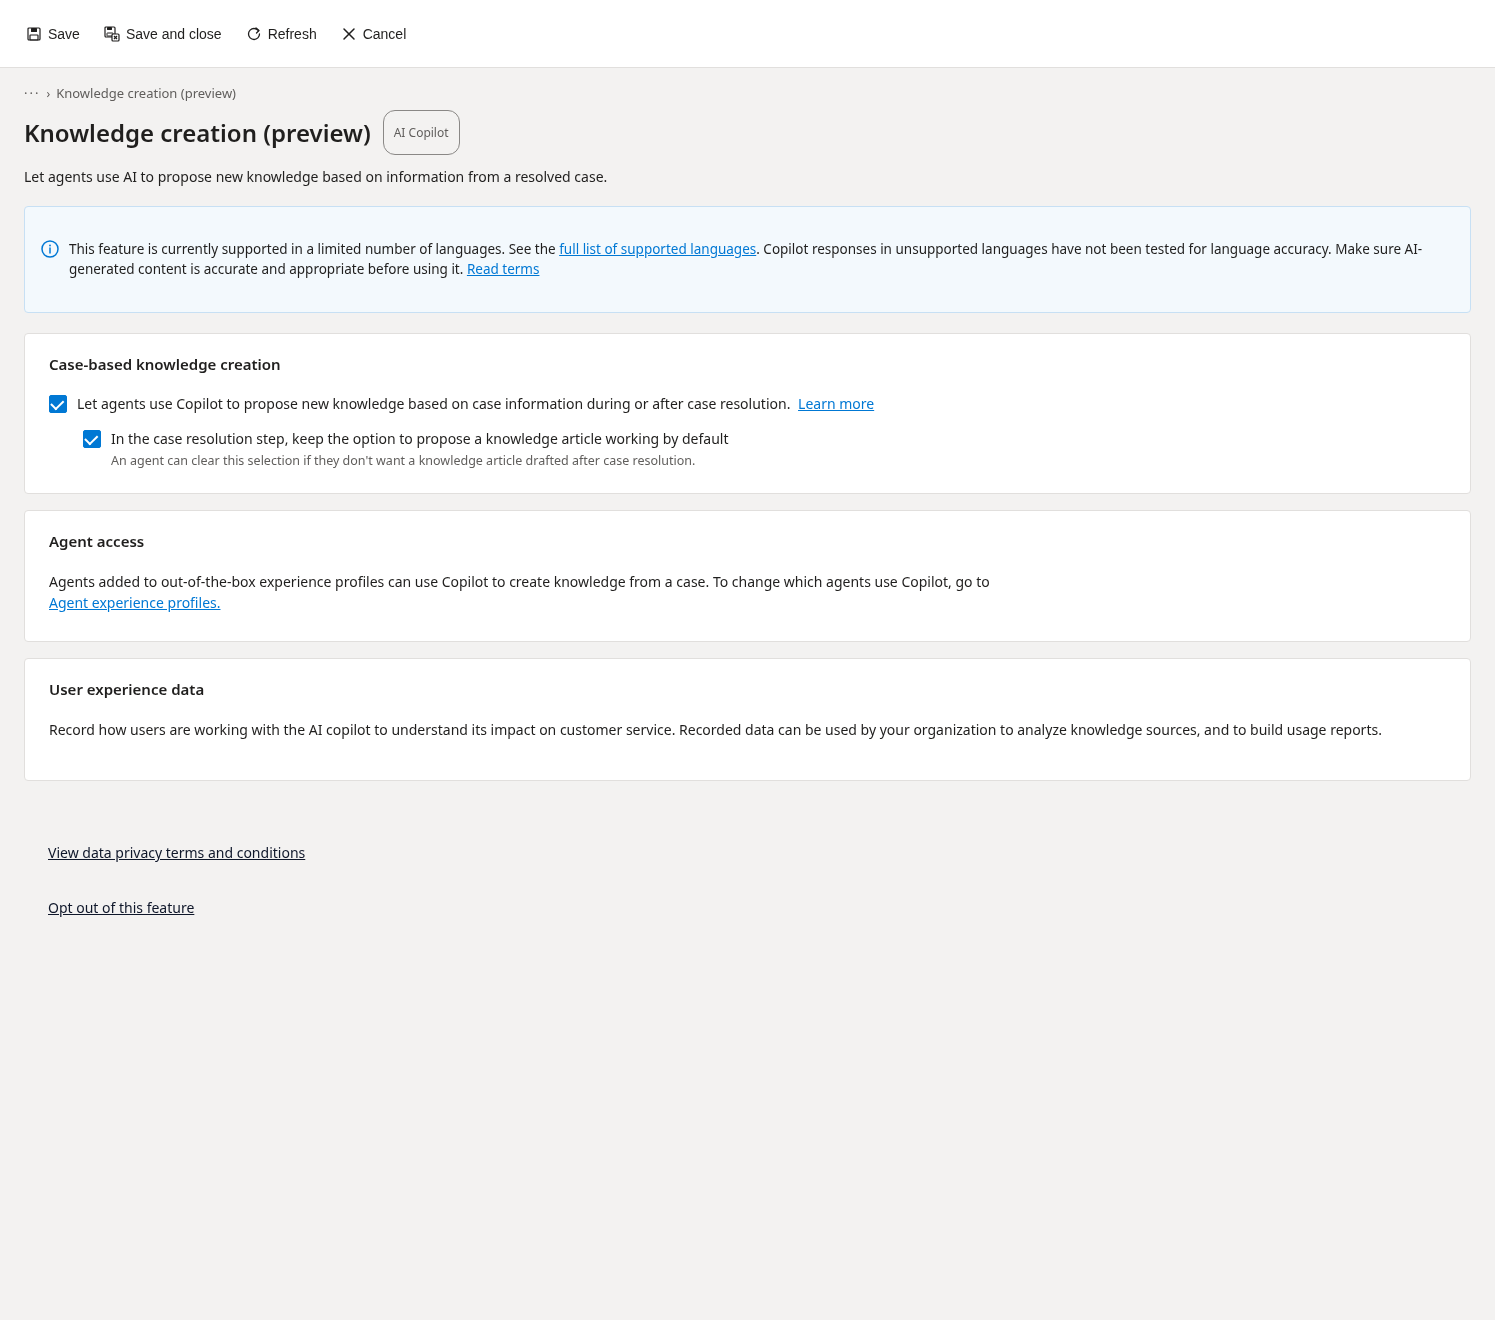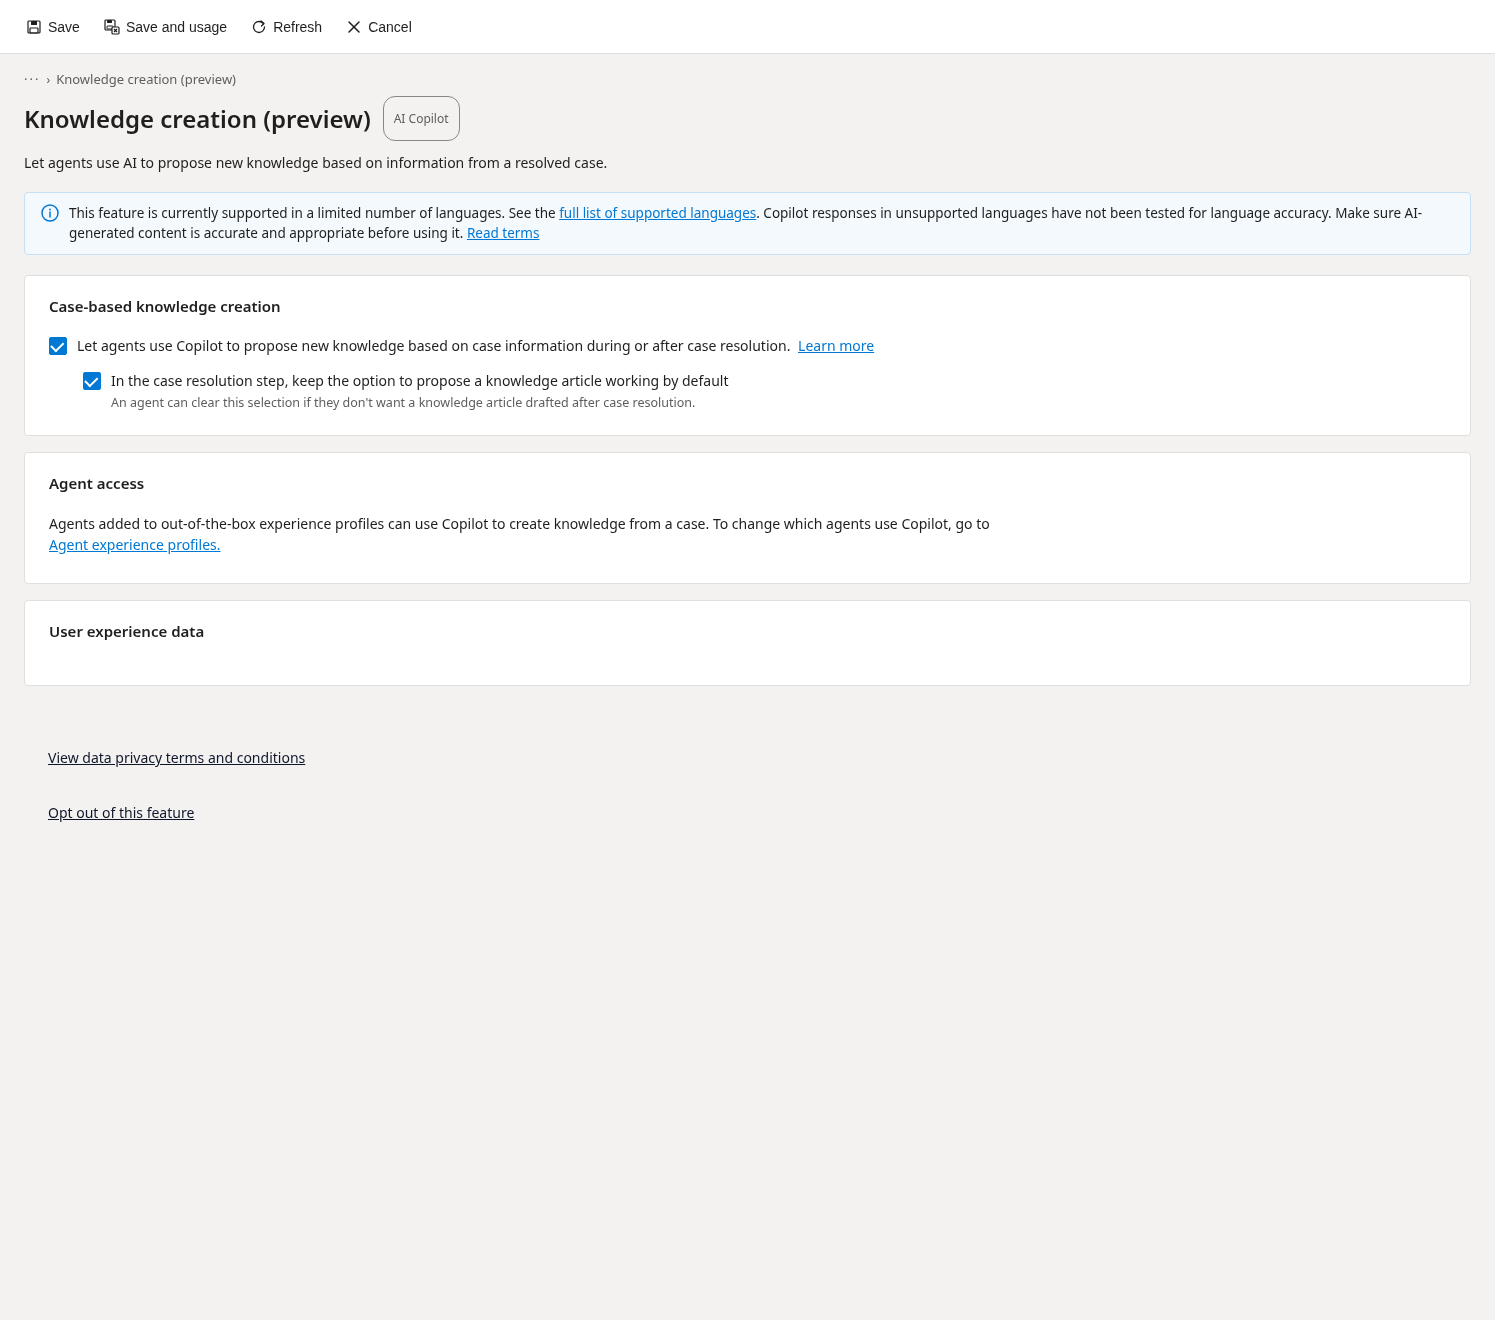--- a/index.html
+++ b/index.html
@@ -11,21 +11,21 @@
       min-height: 1320px;
     }
 
     
     .toolbar {
       display: flex;
       align-items: center;
       background: #ffffff;
       border-bottom: 1px solid #e1dfdd;
       padding: 0 16px;
-      height: 54px;
+      height: 68px;
       gap: 4px;
     }
     .toolbar-btn {
       display: flex;
       align-items: center;
       gap: 6px;
       padding: 6px 10px;
       background: transparent;
       border: none;
       cursor: pointer;
@@ -82,21 +82,21 @@
       color: #201f1e;
       margin-bottom: 20px;
       font-size: 14px;
     }
 
     
     .info-banner {
       background: #f3f9fd;
       border: 1px solid #c7e0f4;
       border-radius: 4px;
-      padding: 10px 16px;
+      padding: 32px 16px;
       margin-bottom: 20px;
       display: flex;
       align-items: flex-start;
       gap: 10px;
       font-size: 13.5px;
       color: #201f1e;
       line-height: 1.5;
     }
     .info-icon {
       color: #0078d4;
@@ -221,21 +221,21 @@
     <span class="icon">
       <svg width="16" height="16" viewBox="0 0 16 16" fill="none" xmlns="http://www.w3.org/2000/svg">
         <rect x="1" y="1" width="10" height="10" rx="1" stroke="#201f1e" stroke-width="1.2" fill="none"></rect>
         <rect x="3" y="1" width="5" height="3" fill="#201f1e" rx="0.4"></rect>
         <rect x="3" y="7" width="6" height="3" rx="0.4" fill="none" stroke="#201f1e" stroke-width="1"></rect>
         <rect x="8" y="8" width="7" height="7" rx="1" fill="white" stroke="#201f1e" stroke-width="1.2"></rect>
         <line x1="10" y1="10" x2="13" y2="13" stroke="#201f1e" stroke-width="1.2"></line>
         <line x1="13" y1="10" x2="10" y2="13" stroke="#201f1e" stroke-width="1.2"></line>
       </svg>
     </span>
-    <span>Save and usage</span>
+    <span>Save and close</span>
   </button>
 
   <button class="toolbar-btn">
     <span class="icon">
       <svg width="16" height="16" viewBox="0 0 16 16" fill="none" xmlns="http://www.w3.org/2000/svg">
         <path d="M13.5 8A5.5 5.5 0 1 1 8 2.5c1.8 0 3.4.87 4.4 2.2" stroke="#201f1e" stroke-width="1.3" fill="none" stroke-linecap="round"></path>
         <polyline points="10,2 13,4.5 10.5,7" fill="none" stroke="#201f1e" stroke-width="1.3" stroke-linecap="round" stroke-linejoin="round"></polyline>
       </svg>
     </span>
     <span>Refresh</span>
@@ -306,20 +306,21 @@
     <div class="card-title">Agent access</div>
     <div class="agent-access-text">
       <span>Agents added to out-of-the-box experience profiles can use Copilot to create knowledge from a case. To change which agents use Copilot, go to</span>
       <br>
       <a class="link">Agent experience profiles.</a>
     </div>
   </div>
 
   <div class="card">
     <div class="card-title">User experience data</div>
+    <p class="agent-access-text" style="margin-bottom:16px;">Record how users are working with the AI copilot to understand its impact on customer service. Recorded data can be used by your organization to analyze knowledge sources, and to build usage reports.</p>
 
   </div>
 
   <div class="footer-links">
     <a>View data privacy terms and conditions</a>
     <a>Opt out of this feature</a>
   </div>
 
 </div>
 

